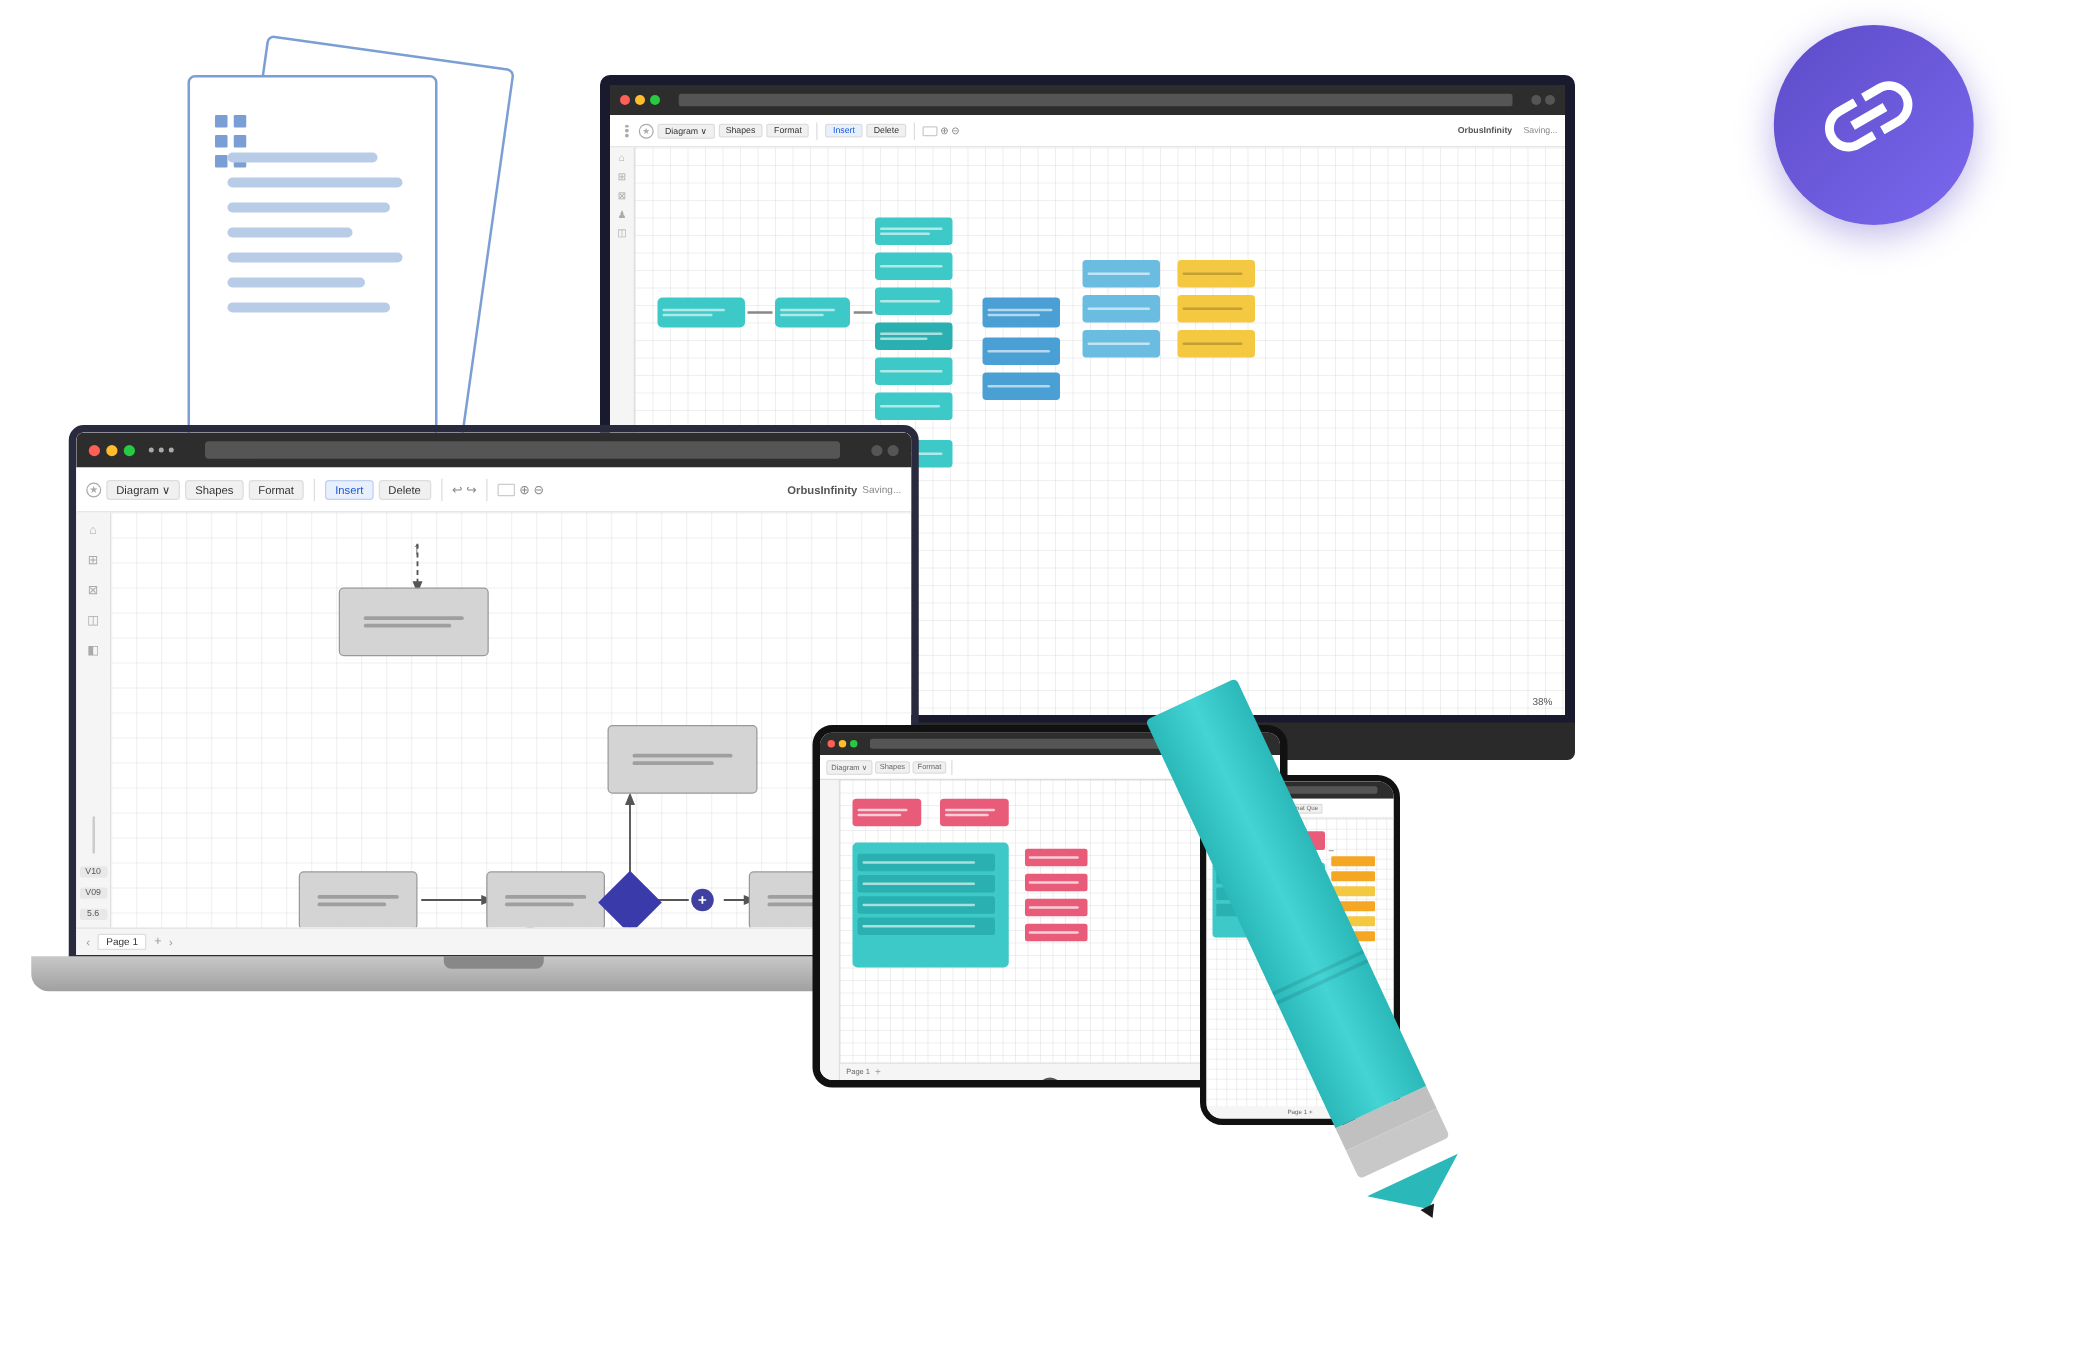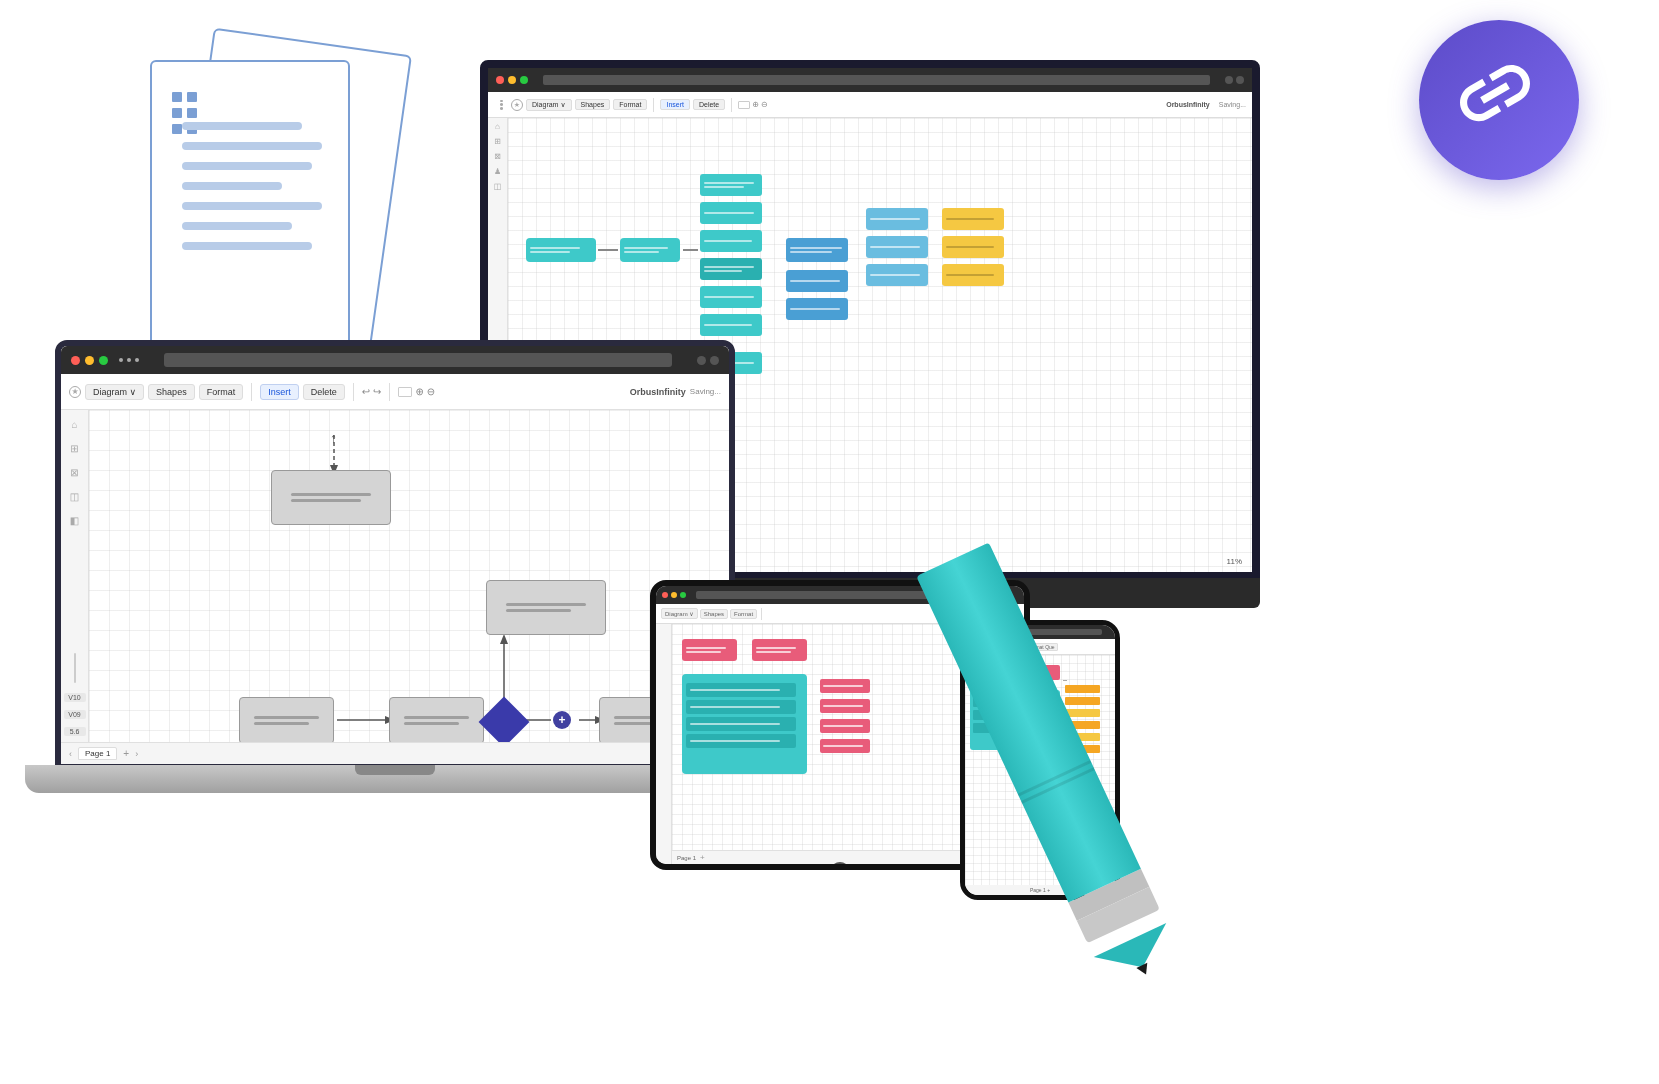--- a/index.html
+++ b/index.html
@@ -827,21 +827,21 @@
               <div class="m-box-inner">
                   <div class="m-box-line" style="width:48px;background:rgba(0,0,0,0.2);"></div>
                 </div>
             </div>
             <div class="m-teal m-yellow" style="left:434px;top:146px;width:62px;height:22px;">
               <div class="m-box-inner">
                   <div class="m-box-line" style="width:48px;background:rgba(0,0,0,0.2);"></div>
                 </div>
             </div>
 
-            <div style="position:absolute;bottom:6px;right:10px;font-size:8px;color:#555;">11%</div>
+            <div style="position:absolute;bottom:6px;right:10px;font-size:8px;color:#555;">38%</div>
           </div>
         </div>
       </div>
     </div>
     <div class="monitor-bezel-bottom"></div>
     <div class="monitor-stand"></div>
     <div class="monitor-base"></div>
   </div>
 
   <div class="laptop">

